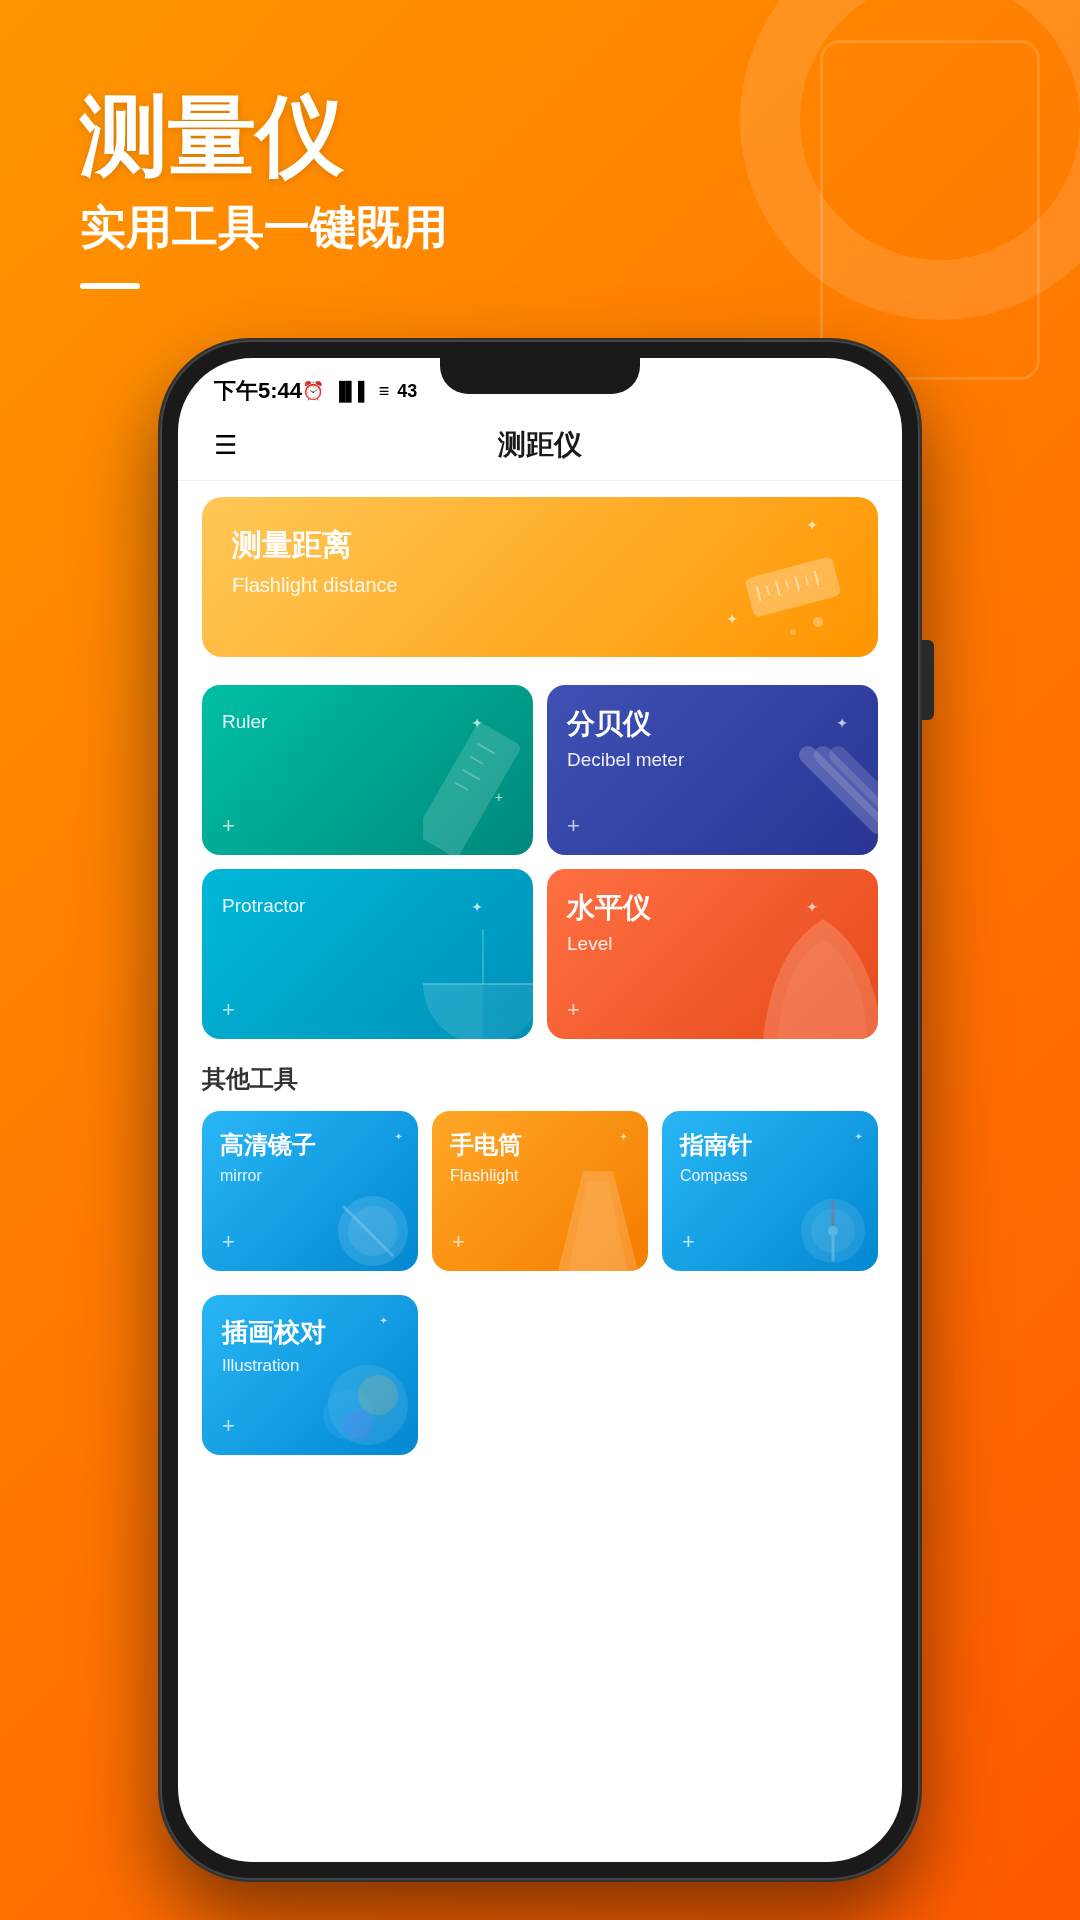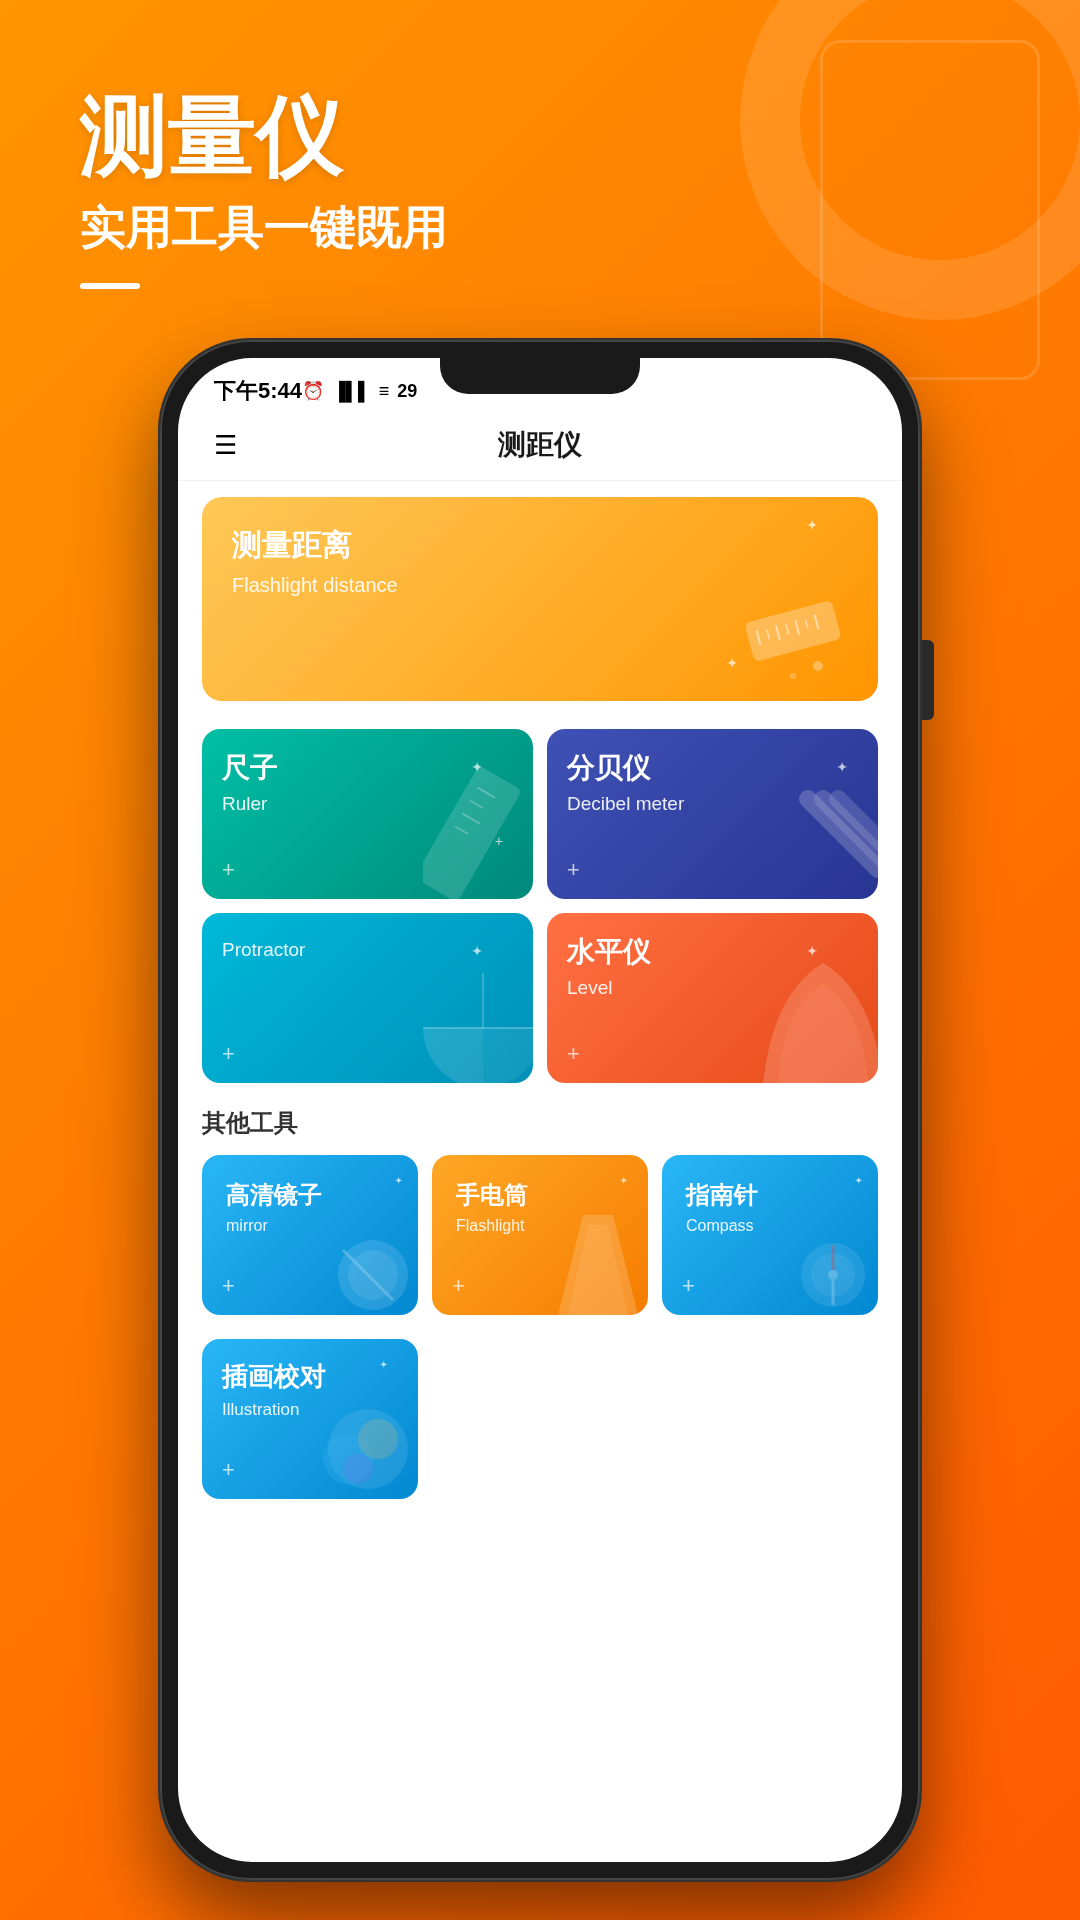--- a/index.html
+++ b/index.html
@@ -161,21 +161,21 @@
     }
 
     
     .banner-card {
       background: linear-gradient(135deg, #FFC857 0%, #FF9500 100%);
       border-radius: 20px;
       padding: 28px 30px;
       margin-bottom: 28px;
       position: relative;
       overflow: hidden;
-      height: 204px;
+      height: 160px;
     }
     .banner-card-title {
       font-size: 30px;
       font-weight: 700;
       color: white;
     }
     .banner-card-subtitle {
       font-size: 20px;
       color: rgba(255,255,255,0.9);
       margin-top: 8px;
@@ -252,21 +252,21 @@
 
     
     .grid-3col {
       display: grid;
       grid-template-columns: 1fr 1fr 1fr;
       gap: 14px;
       margin-bottom: 24px;
     }
     .tool-card-sm {
       border-radius: 18px;
-      padding: 24px;
+      padding: 18px;
       position: relative;
       overflow: hidden;
       height: 160px;
       cursor: pointer;
     }
     .tool-card-sm .tool-card-title { font-size: 24px; }
     .tool-card-sm .tool-card-subtitle { font-size: 16px; }
 
     .card-sky { background: linear-gradient(135deg, #29B6F6 0%, #0288D1 100%); }
     .card-orange { background: linear-gradient(135deg, #FFA726 0%, #F57C00 100%); }
@@ -365,21 +365,21 @@
     <div class="phone-screen">
 
       <div class="notch"></div>
 
       <div class="status-bar">
         <span class="status-time">下午5:44</span>
         <div class="status-icons">
           <span>⏰</span>
           <span>▐▌▌</span>
           <span>≡</span>
-          <span>29</span>
+          <span>43</span>
         </div>
       </div>
 
       <div class="app-bar">
         <div class="app-bar-menu">☰</div>
         <div class="app-bar-title">测距仪</div>
       </div>
 
       <div class="scroll-content">
 
@@ -403,21 +403,20 @@
           </div>
 
           <span class="star" style="top:20px;right:60px;">✦</span>
           <span class="star" style="bottom:30px;right:140px;">✦</span>
         </div>
 
 
         <div class="grid-2col">
 
           <div class="tool-card card-teal">
-            <div class="tool-card-title">尺子</div>
             <div class="tool-card-subtitle">Ruler</div>
             <span class="tool-card-plus">+</span>
             <span class="star" style="top:30px;right:50px;">✦</span>
             <span class="star" style="bottom:50px;right:30px;">+</span>
             <div class="deco-ruler card-deco">
               <svg viewBox="0 0 120 140" width="120" height="140">
                 <rect x="20" y="10" width="50" height="130" rx="6" fill="rgba(255,255,255,0.3)" transform="rotate(30 45 75)"></rect>
                 <line x1="30" y1="30" x2="50" y2="30" stroke="rgba(255,255,255,0.6)" stroke-width="2" transform="rotate(30 45 75)"></line>
                 <line x1="30" y1="45" x2="45" y2="45" stroke="rgba(255,255,255,0.6)" stroke-width="1.5" transform="rotate(30 45 75)"></line>
                 <line x1="30" y1="60" x2="50" y2="60" stroke="rgba(255,255,255,0.6)" stroke-width="2" transform="rotate(30 45 75)"></line>

